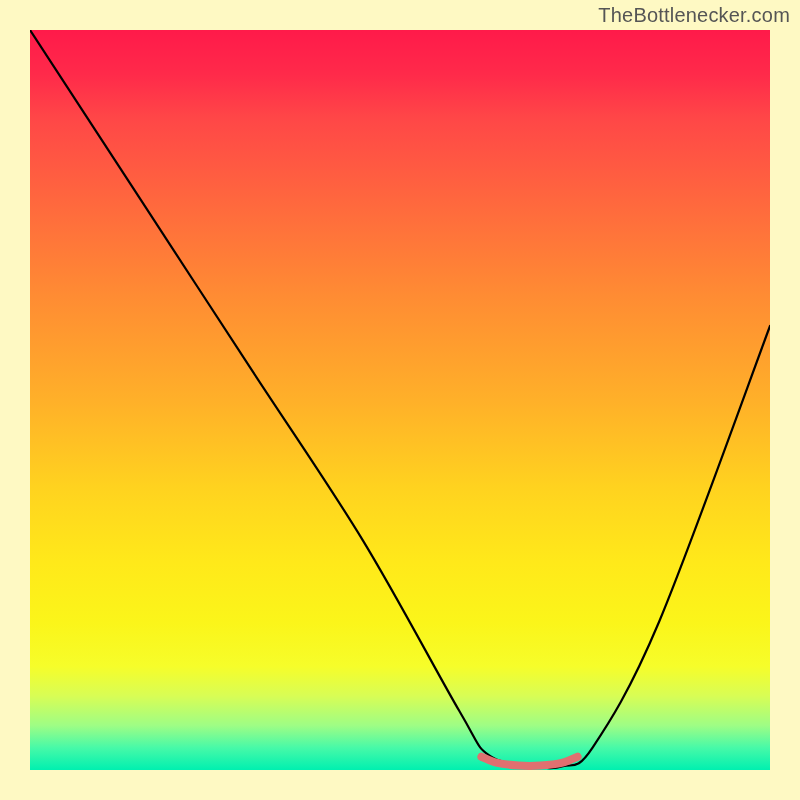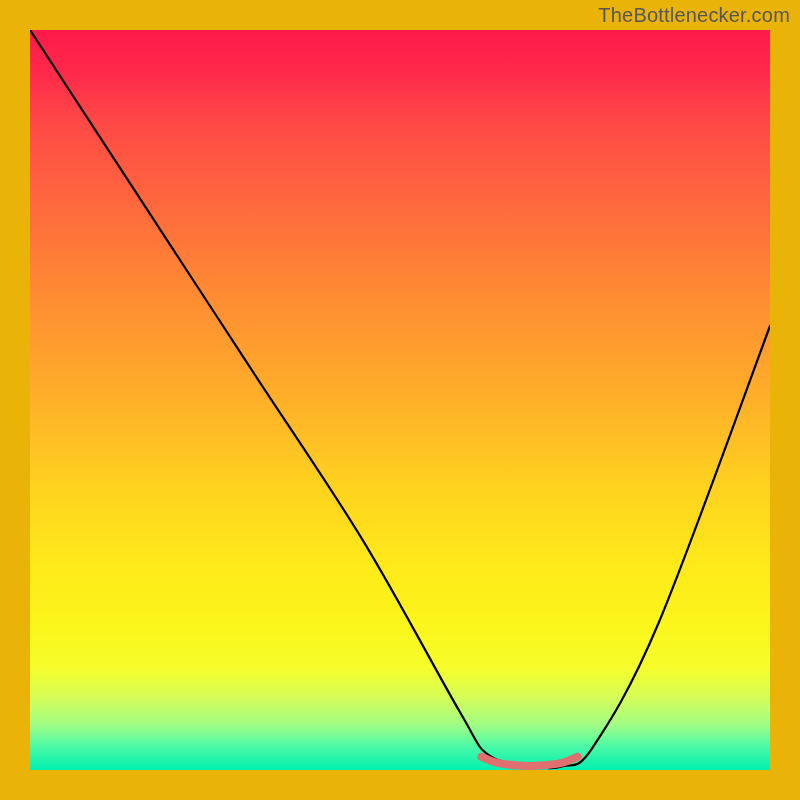--- a/index.html
+++ b/index.html
@@ -8,21 +8,21 @@
     width: 800px;
     height: 800px;
     background: #000000;
     font-family: Arial, Helvetica, sans-serif;
     overflow: hidden;
   }
   .frame {
     position: relative;
     width: 800px;
     height: 800px;
-    background: #eab308;
+    background: #fef9c3;
   }
   .attribution {
     position: absolute;
     top: 4px;
     right: 10px;
     color: #555555;
     font-size: 20px;
     font-weight: 500;
     letter-spacing: 0.2px;
     z-index: 10;

